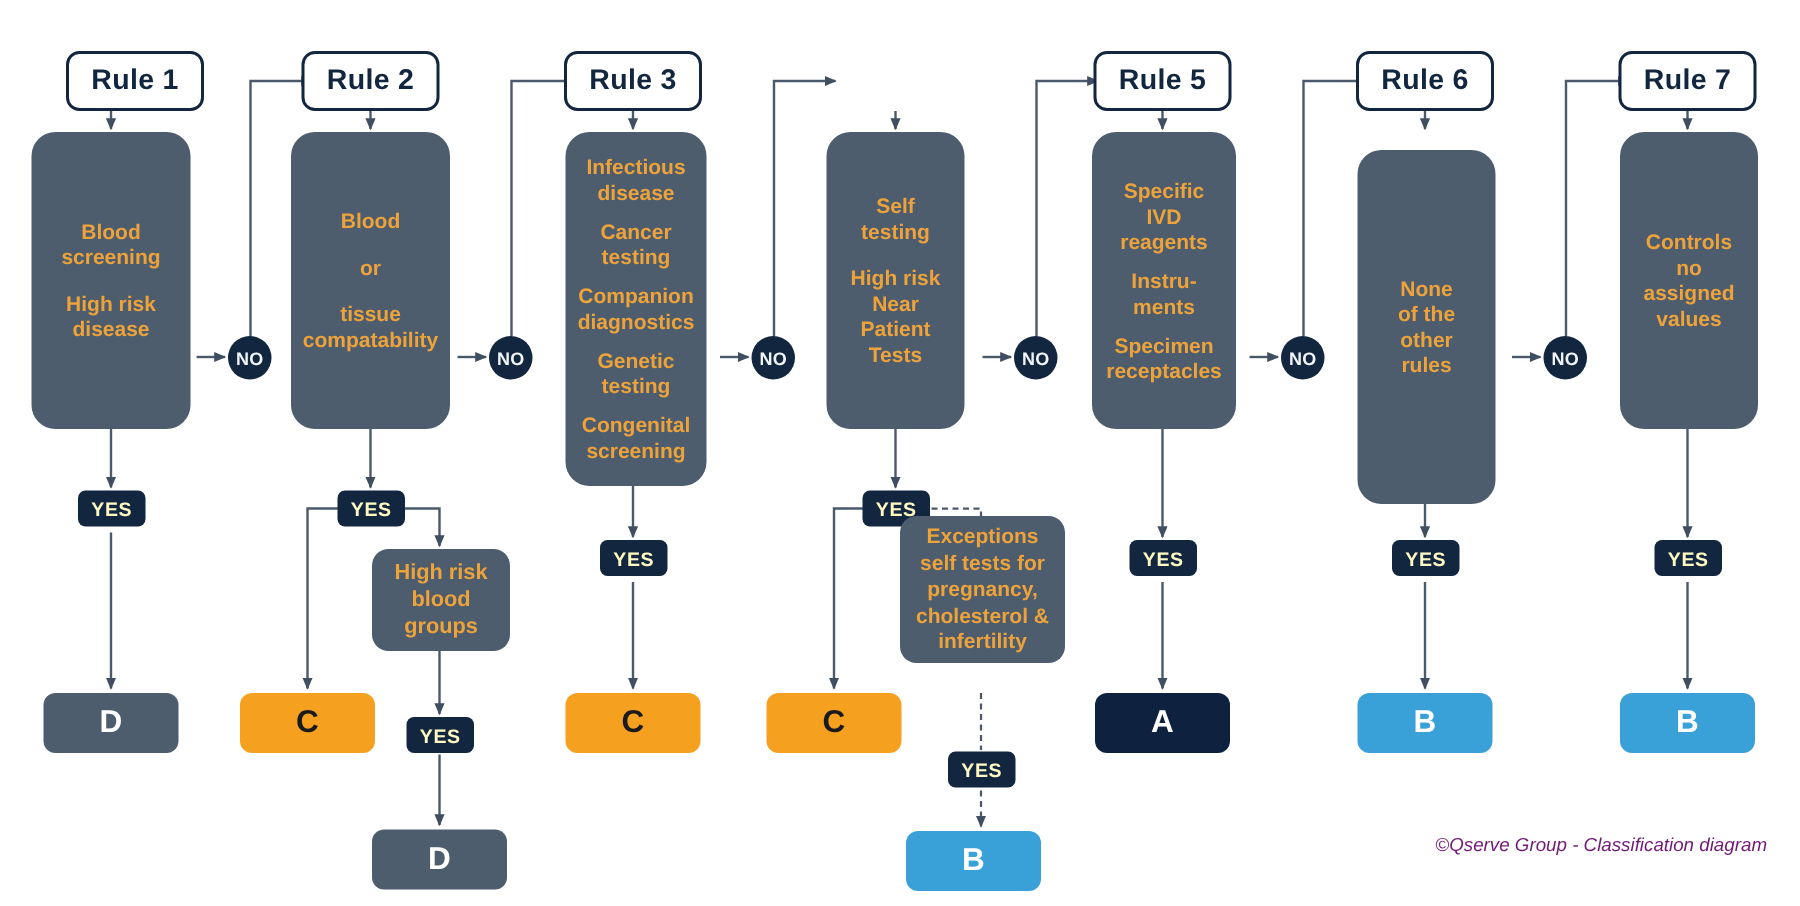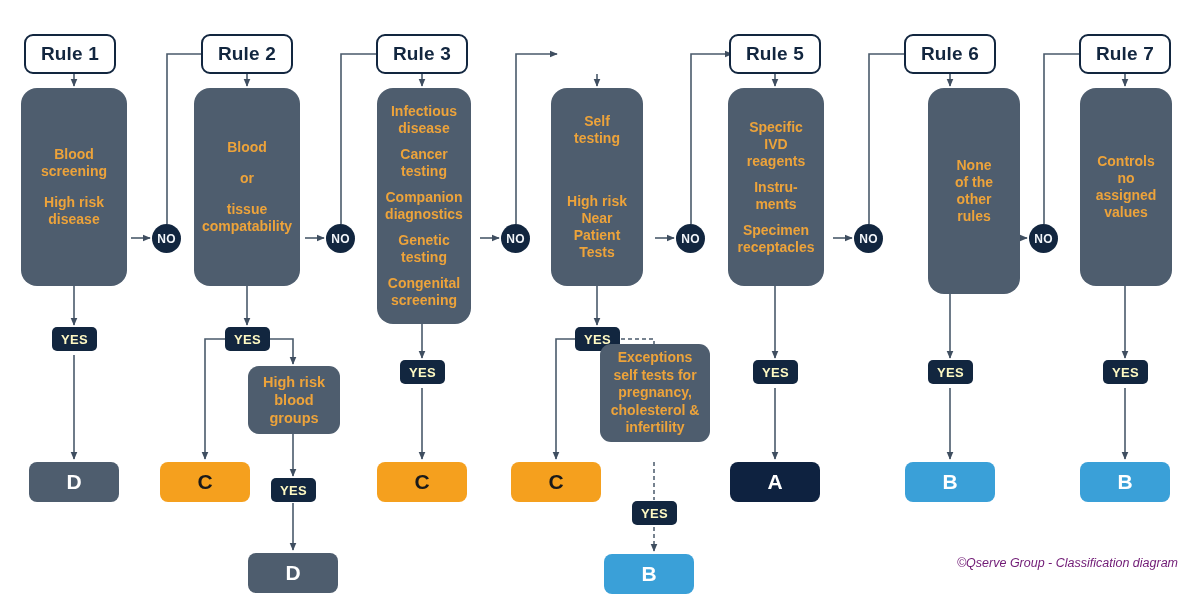--- a/index.html
+++ b/index.html
@@ -179,21 +179,21 @@
       <path d="M1125,388 L1125,459" marker-end="url(#ah)"></path>
     </g>
 
     <g stroke="#4a5a6b" stroke-width="1.5" fill="none" stroke-dasharray="4,3">
       <path d="M621,339 L654,339 L654,362" marker-end="url(#ah)"></path>
       <path d="M654,462 L654,500"></path>
       <path d="M654,527 L654,551" marker-end="url(#ah)"></path>
     </g>
   </svg>
 
-  <div class="node rule-box" style="left:24px; top:34px; width:92px; height:40px;">
+  <div class="node rule-box" style="left:44px; top:34px; width:92px; height:40px;">
     <span>Rule 1</span>
   </div>
 
   <div class="node criteria-box" style="left:21px; top:88px; width:106px; height:198px;">
     <div class="grp">
       <div>Blood</div>
       <div>screening</div>
     </div>
     <div class="gap"></div>
     <div class="grp">
@@ -290,21 +290,21 @@
 
   <div class="node yes-badge" style="left:400px; top:360px; width:45px; height:24px;">
     <span>YES</span>
   </div>
 
   <div class="node result-box result-C" style="left:377px; top:462px; width:90px; height:40px;">
     <span>C</span>
   </div>
 
 
-  <div class="node criteria-box" style="left:551px; top:88px; width:92px; height:198px;gap:16px;">
+  <div class="node criteria-box" style="left:551px; top:88px; width:92px; height:198px;">
     <div class="grp">
       <div>Self</div>
       <div>testing</div>
     </div>
     <div class="gap"></div>
     <div class="grp">
       <div>High risk</div>
       <div>Near</div>
       <div>Patient</div>
       <div>Tests</div>
@@ -370,21 +370,21 @@
   </div>
 
   <div class="node result-box result-A" style="left:730px; top:462px; width:90px; height:40px;">
     <span>A</span>
   </div>
 
   <div class="node rule-box" style="left:904px; top:34px; width:92px; height:40px;align-items:center;">
     <span>Rule 6</span>
   </div>
 
-  <div class="node criteria-box" style="left:905px; top:88px; width:92px; height:206px;margin-left:23px;">
+  <div class="node criteria-box" style="left:905px; top:100px; width:92px; height:236px;">
     <div class="grp">
       <div>None</div>
       <div>of the</div>
       <div>other</div>
       <div>rules</div>
     </div>
   </div>
 
   <div class="node no-circle" style="left:1029px; top:224px; width:29px; height:29px;">
     <span>NO</span>

